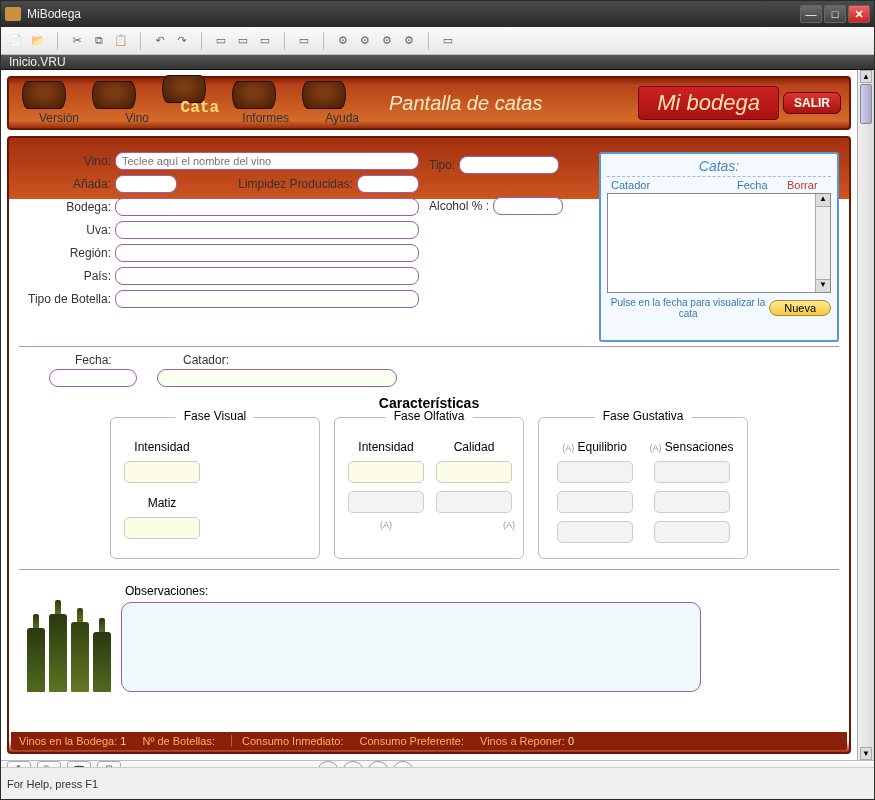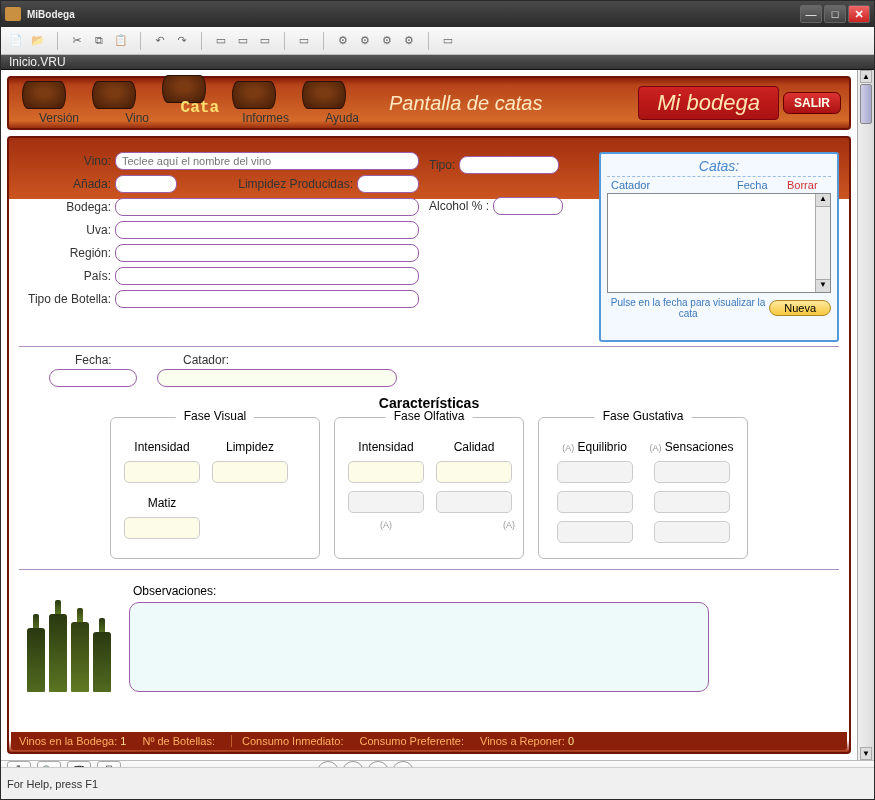--- a/index.html
+++ b/index.html
@@ -1,21 +1,21 @@
 <!DOCTYPE html>
 <html><head>
 <meta charset="utf-8">
 <style>
 * { box-sizing: border-box; margin: 0; padding: 0; }
 body { font-family: Tahoma, Arial, sans-serif; font-size: 11px; background: #fff; overflow: hidden; }
 
 .window { width: 875px; height: 800px; display: flex; flex-direction: column; border: 1px solid #2a2a2a; }
 .titlebar { height: 26px; background: linear-gradient(#4a4a4a,#2a2a2a); display: flex; align-items: center; color: #eee; padding: 0 4px; }
 .titlebar .app-icon { width: 16px; height: 14px; background: #c89040; border-radius: 2px; margin-right: 6px; }
-.titlebar .title { flex: 1; font-size: 10px; font-weight: bold; }
+.titlebar .title { flex: 1; font-size: 12px; }
 .winbtns { display: flex; gap: 2px; }
 .winbtn { width: 22px; height: 18px; border: 1px solid #666; border-radius: 2px; display: flex; align-items: center; justify-content: center; font-size: 11px; cursor: pointer; }
 .winbtn.min, .winbtn.max { background: linear-gradient(#6a6a6a,#444); color: #fff; }
 .winbtn.close { background: linear-gradient(#e66,#c22); color: #fff; font-weight: bold; }
 
 .toolbar { height: 28px; background: linear-gradient(#fafafa,#e8e8e8); border-bottom: 1px solid #bbb; display: flex; align-items: center; padding: 0 6px; gap: 10px; }
 .tb-group { display: flex; gap: 4px; }
 .tb-sep { width: 1px; height: 18px; background: #bbb; }
 .tb-btn { width: 18px; height: 18px; border: 1px solid transparent; display: flex; align-items: center; justify-content: center; opacity: .6; cursor: pointer; }
 
@@ -87,21 +87,21 @@
 .slot { width: 76px; height: 22px; border: 1px solid #ccc; border-radius: 5px; background: #fcfce8; display: inline-block; margin: 3px; }
 .slot.gray { background: #f3f3f3; }
 .cols2 { display: flex; gap: 6px; }
 .col { text-align: center; }
 .tiny-a { font-size: 9px; color: #999; margin-top: 2px; }
 
 .phase.visual { width: 210px; }
 .phase.olf { width: 190px; }
 .phase.gust { width: 210px; }
 
-.obs-row { display: flex; gap: 8px; margin-top: 14px; align-items: flex-start; padding-left: 6px; }
+.obs-row { display: flex; gap: 0; margin-top: 14px; align-items: flex-start; padding-left: 6px; }
 .bottles { width: 96px; height: 100px; position: relative; align-self: flex-end; }
 .bottle { position: absolute; bottom: 0; width: 18px; border-radius: 3px 3px 1px 1px; }
 .bottle::before { content:''; position:absolute; top:-14px; left:6px; width:6px; height:14px; background: inherit; border-radius: 2px 2px 0 0; }
 .b1 { left: 2px; height: 64px; background: linear-gradient(#2a3810,#516a20); }
 .b2 { left: 24px; height: 78px; background: linear-gradient(#2a3810,#5a7522); }
 .b3 { left: 46px; height: 70px; background: linear-gradient(#324012,#617a24); }
 .b4 { left: 68px; height: 60px; background: linear-gradient(#2a3810,#516a20); }
 
 .obs-box { flex: 1; }
 .obs-lbl { font-size: 12px; margin-bottom: 4px; margin-left: 4px; }
@@ -288,24 +288,20 @@
           <div class="char-title">Características</div>
 
           <div class="phases">
             <div class="phase visual">
               <div class="phase-title">Fase Visual</div>
               <div class="cols2">
                 <div class="col">
                   <div class="slot-label">Intensidad</div>
                   <div class="slot"></div>
                   <div class="slot-label" style="margin-top:8px">Matiz</div>
-                  <div class="slot"></div>
-                </div>
-                <div class="col">
-                  <div class="slot-label">Limpidez</div>
                   <div class="slot"></div>
                 </div>
               </div>
             </div>
 
             <div class="phase olf">
               <div class="phase-title">Fase Olfativa</div>
               <div class="cols2">
                 <div class="col">
                   <div class="slot-label">Intensidad</div>

